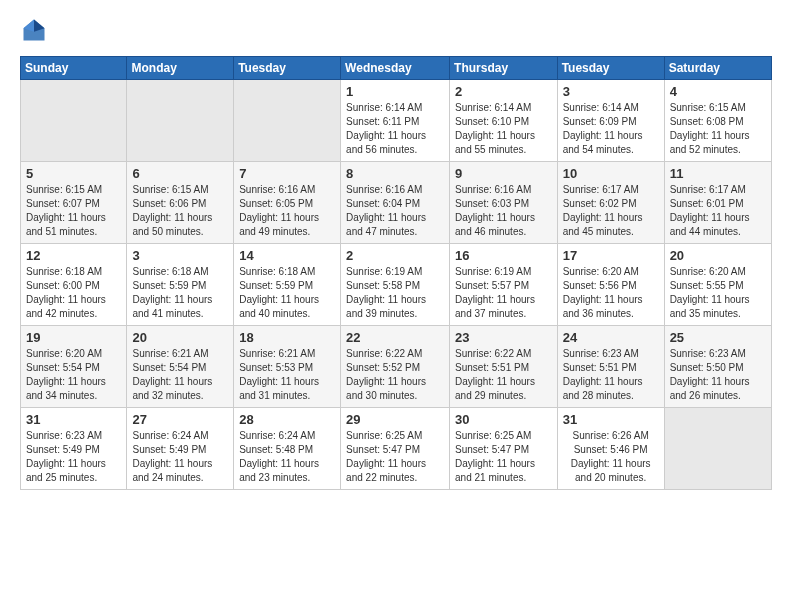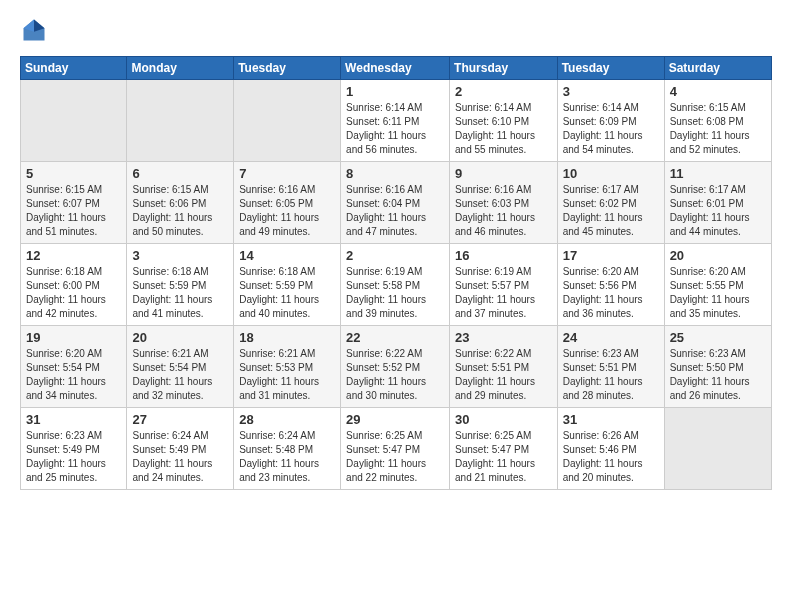--- a/index.html
+++ b/index.html
@@ -351,21 +351,21 @@
           </td>
           <td>
             <span class="day-num">30</span>
             <div class="day-info" style="white-space: pre-line;">Sunrise: 6:25 AM
 Sunset: 5:47 PM
 Daylight: 11 hours
 and 21 minutes.</div>
           </td>
           <td>
             <span class="day-num">31</span>
-            <div class="day-info" style="white-space: pre-line;">Sunrise: 6:26 AM
+            <div class="day-info" style="white-space: pre-line; text-align: center;">Sunrise: 6:26 AM
 Sunset: 5:46 PM
 Daylight: 11 hours
 and 20 minutes.</div>
           </td>
           <td class="empty-cell"></td>
         </tr>
       </tbody>
   </table>
 </div>
 

